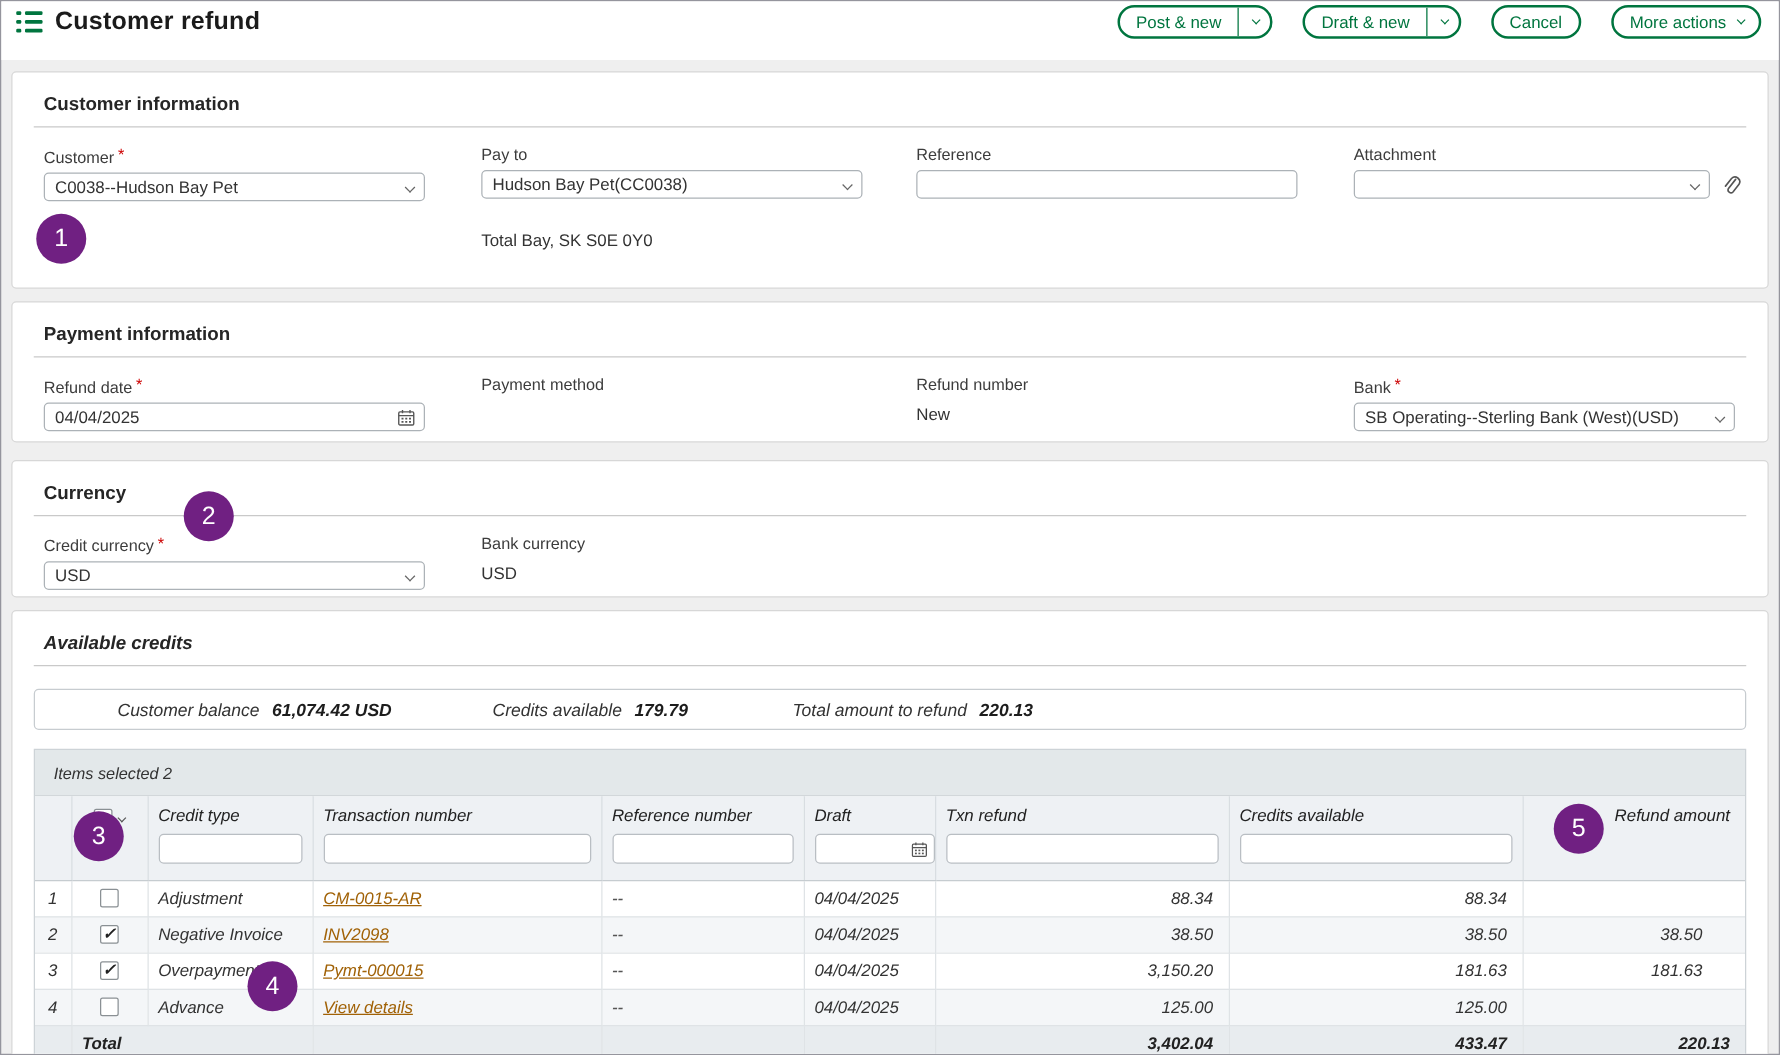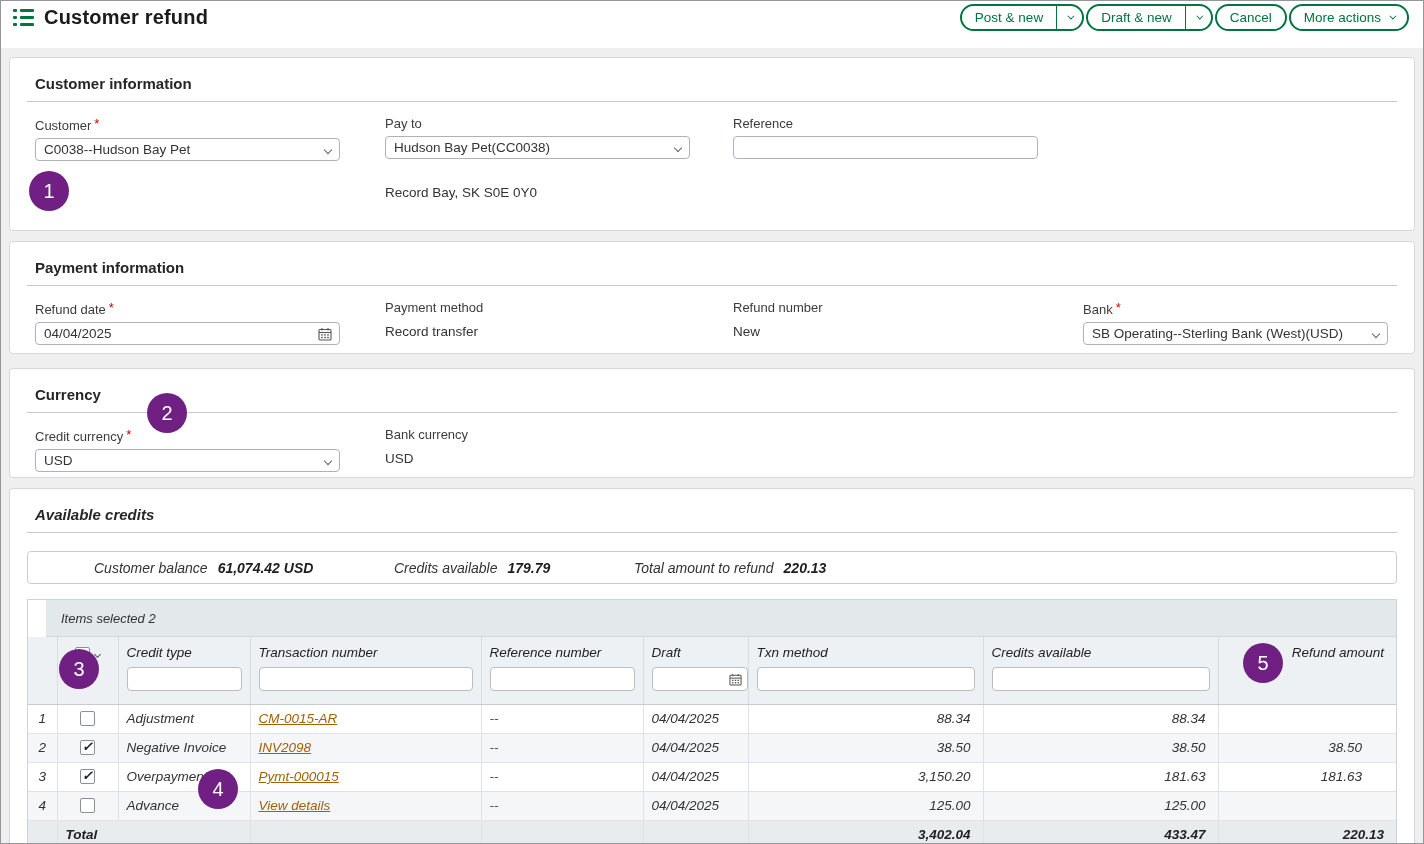--- a/index.html
+++ b/index.html
@@ -13,21 +13,21 @@
   .topbar {
     height:47px; background:#fff; display:flex; align-items:center;
     padding:0 14px 14px 12px;
   }
   .list-icon { width:21px; height:17px; display:flex; flex-direction:column; justify-content:space-between; margin-right:10px; }
   .list-icon .row { display:flex; gap:3px; height:3px; }
   .list-icon .row i { display:block; background:#00753f; border-radius:1px; }
   .list-icon .row .dot { width:4px; }
   .list-icon .row .bar { flex:1; }
   .page-title { font-size:20px; font-weight:700; color:#1b1b1b; letter-spacing:.2px; }
-  .topbar-actions { margin-left:auto; display:flex; gap:2px; align-items:center; }
+  .topbar-actions { margin-left:auto; display:flex; gap:24px; align-items:center; }
   .pill {
     height:27px; border:2px solid #00753f; border-radius:15px; background:#fff;
     color:#00753f; font-size:13.5px; display:flex; align-items:stretch; cursor:pointer;
     overflow:hidden;
   }
   .pill .lbl { display:flex; align-items:center; padding:0 13px; }
   .pill .seg { display:flex; align-items:center; padding:0 10px; border-left:1px solid #00753f; }
   .pill .lbl-chev { display:flex; align-items:center; gap:8px; padding:0 13px; }
   .chev { width:7px; height:7px; border-right:1.6px solid currentColor; border-bottom:1.6px solid currentColor; transform:rotate(45deg) translateY(-2px); display:inline-block; }
   .chev.sm { width:5px; height:5px; }
@@ -67,21 +67,21 @@
     margin-top:18px; border:1px solid #c7ccd0; border-radius:4px; height:33px;
     display:flex; align-items:center; background:#fff;
   }
   .summary .item { display:flex; align-items:baseline; gap:10px; }
   .summary .item.i1 { margin-left:30px; width:300px; }
   .summary .item.i2 { width:240px; }
   .summary .lab { font-size:14px; color:#333;margin-left:36px; }
   .summary .val { font-size:14px; font-weight:700; color:#1d1d1d; }
   
   .table-wrap { margin-top:15px; border:1px solid #cdd3d7; }
-  .items-bar { background:#e3e8ea; height:37px; display:flex; align-items:center; padding-left:15px; font-size:13px; color:#333; border-bottom:1px solid #d2d7da;margin-left:18px; }
+  .items-bar { background:#e3e8ea; height:37px; display:flex; align-items:center; padding-left:15px; font-size:13px; color:#333; border-bottom:1px solid #d2d7da; }
   table { border-collapse:collapse; table-layout:fixed; width:100%; }
   col.c-num{width:29px} col.c-cb{width:61px} col.c-ct{width:132px} col.c-tx{width:231px}
   col.c-rf{width:162px} col.c-dt{width:105px} col.c-ta{width:235px} col.c-ca{width:235px}
   th {
     background:#eef1f4; border-right:1px solid #d8dde1; border-bottom:1px solid #c6ccd0;
     font-weight:400; font-size:13.5px; color:#222; text-align:left; vertical-align:top;
     padding:8px 8px 8px 8px; height:67px;
   }
   th:last-child { border-right:none; }
   th .filter { margin-top:7px; width:100%; height:24px; border:1px solid #b9bec3; border-radius:4px; background:#fff; position:relative; }
@@ -178,27 +178,39 @@
             <span>C0038--Hudson Bay Pet</span>
             <span class="chev-s"></span>
           </div>
         </div>
         <div>
           <div class="f-label"><span>Pay to</span></div>
           <div class="sel">
             <span>Hudson Bay Pet(CC0038)</span>
             <span class="chev-s"></span>
           </div>
-          <div class="addr">Record Bay, SK S0E 0Y0</div>
+          <div class="addr">Total Bay, SK S0E 0Y0</div>
         </div>
         <div>
           <div class="f-label"><span>Reference</span></div>
           <div class="tin">
               <span></span>
             </div>
+        </div>
+        <div>
+          <div class="f-label"><span>Attachment</span></div>
+          <div class="attach-wrap">
+            <div class="sel">
+              <span></span>
+              <span class="chev-s"></span>
+            </div>
+            <svg class="ico clip-icon" width="16" height="18" viewBox="0 0 16 18">
+              <path d="M11.5 4.5 L5.8 11.8 a2.3 2.3 0 0 0 3.6 2.8 L14.2 8.4 a3.8 3.8 0 0 0 -6 -4.6 L3.4 9.9" fill="none" stroke="#555" stroke-width="1.3" stroke-linecap="round"></path>
+            </svg>
+          </div>
         </div>
       </div>
     </div>
 
     <div class="card c2">
       <div class="sec-head">Payment information</div>
       <div class="sec-div"></div>
       <div class="fields">
         <div>
           <div class="f-label"><span>Refund date</span><span class="req">*</span></div>
@@ -215,21 +227,20 @@
                   <rect x="9.2" y="7.2" width="1.6" height="1.4"></rect>
                   <rect x="3.2" y="9.8" width="1.6" height="1.4"></rect>
                   <rect x="6.2" y="9.8" width="1.6" height="1.4"></rect>
                   <rect x="9.2" y="9.8" width="1.6" height="1.4"></rect>
                 </g>
             </svg>
           </div>
         </div>
         <div>
           <div class="f-label"><span>Payment method</span></div>
-          <div class="static-val">Record transfer</div>
         </div>
         <div>
           <div class="f-label"><span>Refund number</span></div>
           <div class="static-val">New</div>
         </div>
         <div>
           <div class="f-label"><span>Bank</span><span class="req">*</span></div>
           <div class="sel">
             <span>SB Operating--Sterling Bank (West)(USD)</span>
             <span class="chev-s"></span>
@@ -323,21 +334,21 @@
                         <rect x="6.2" y="7.2" width="1.6" height="1.4"></rect>
                         <rect x="9.2" y="7.2" width="1.6" height="1.4"></rect>
                         <rect x="3.2" y="9.8" width="1.6" height="1.4"></rect>
                         <rect x="6.2" y="9.8" width="1.6" height="1.4"></rect>
                         <rect x="9.2" y="9.8" width="1.6" height="1.4"></rect>
                       </g>
                   </svg>
                 </div>
               </th>
               <th>
-                <span>Txn method</span>
+                <span>Txn refund</span>
                 <div class="filter"></div>
               </th>
               <th>
                 <span>Credits available</span>
                 <div class="filter"></div>
               </th>
               <th class="th-refund">
                 <span>Refund amount</span>
               </th>
             </tr>

